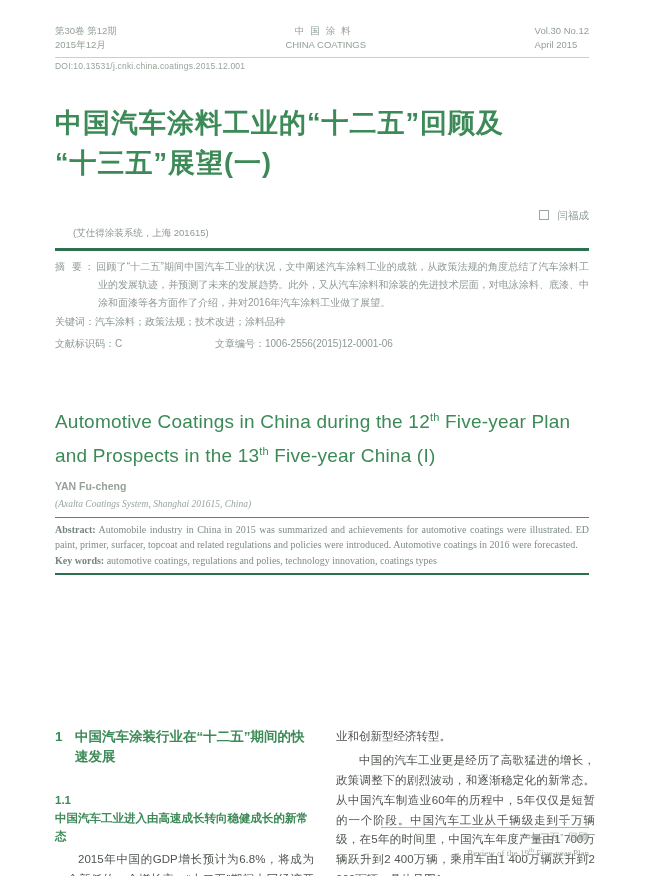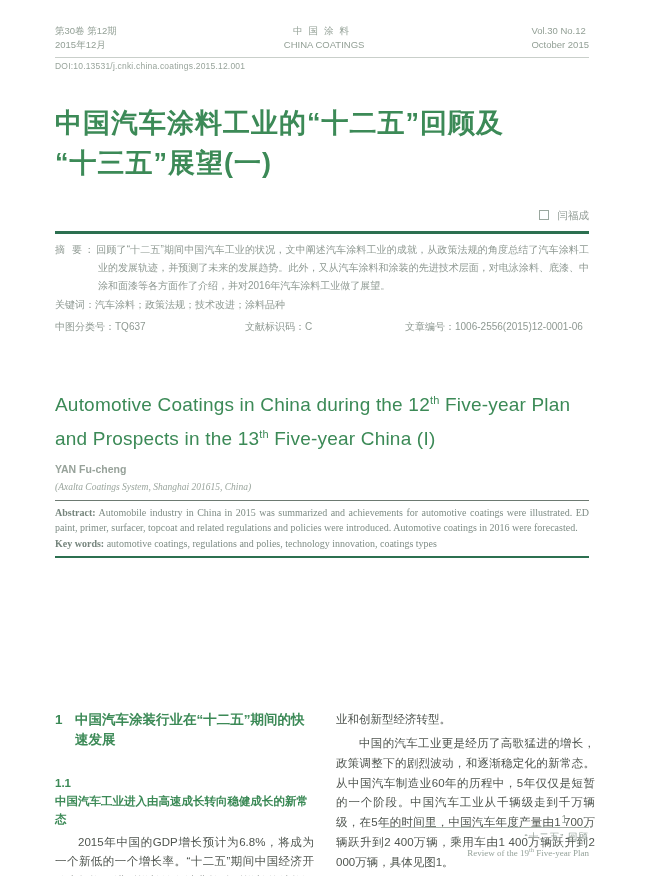--- a/index.html
+++ b/index.html
@@ -74,49 +74,49 @@
     <div class="jh-col">
       <div>第30卷 第12期</div>
       <div>2015年12月</div>
     </div>
     <div class="jh-col jh-center">
       <div class="cn">中国涂料</div>
       <div>CHINA COATINGS</div>
     </div>
     <div class="jh-col jh-right">
       <div>Vol.30 No.12</div>
-      <div>October 2015</div>
+      <div>April 2015</div>
     </div>
   </div>
   <hr class="header-rule">
   <div class="doi-line">DOI:10.13531/j.cnki.china.coatings.2015.12.001</div>
 
   <div class="cn-title">
     <div>中国汽车涂料工业的“十二五”回顾及</div>
     <div>“十三五”展望(一)</div>
   </div>
 
   <div class="author-block">
     <div class="author-line">
       <span class="sq-bullet"></span>
       <span>闫福成</span>
     </div>
+    <div class="affil-cn">(艾仕得涂装系统，上海  201615)</div>
   </div>
 
   <hr class="green-rule-thick">
 
   <div class="abstract-cn">
     <div class="abs-para">
       <span class="abs-label">摘  要：</span><span>回顾了“十二五”期间中国汽车工业的状况，文中阐述汽车涂料工业的成就，从政策法规的角度总结了汽车涂料工业的发展轨迹，并预测了未来的发展趋势。此外，又从汽车涂料和涂装的先进技术层面，对电泳涂料、底漆、中涂和面漆等各方面作了介绍，并对2016年汽车涂料工业做了展望。</span>
     </div>
     <div class="kw-line">
       <span>关键词：</span><span>汽车涂料；政策法规；技术改进；涂料品种</span>
     </div>
     <div class="class-line">
-      <span class="class-item c1">中图分类号：TQ637</span>
       <span class="class-item c2">文献标识码：C</span>
       <span class="class-item">文章编号：1006-2556(2015)12-0001-06</span>
     </div>
   </div>
 
   <div class="en-title">
     <div><span>Automotive Coatings in China during the 12</span><sup>th</sup><span> Five-year Plan</span></div>
     <div><span>and Prospects in the 13</span><sup>th</sup><span> Five-year China (I)</span></div>
   </div>
 

